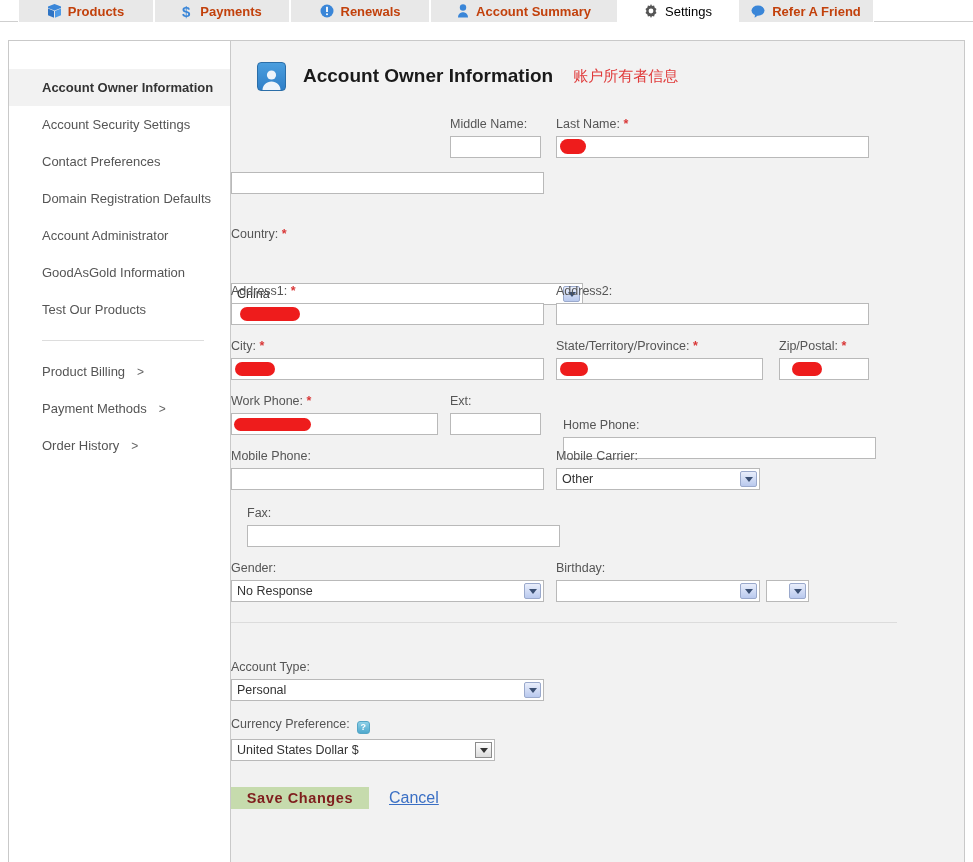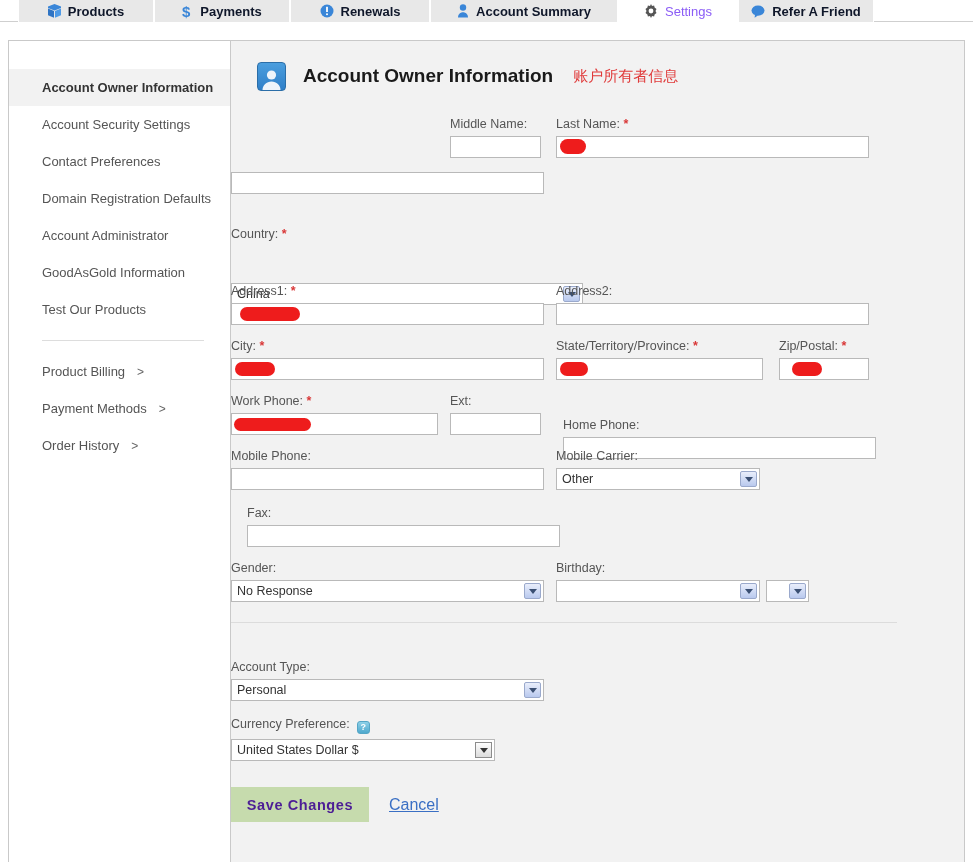--- a/index.html
+++ b/index.html
@@ -29,33 +29,33 @@
     display: flex;
     align-items: center;
     justify-content: center;
     gap: 7px;
     padding: 0 14px;
     background: #e8e8e8;
     border-left: 1px solid #ffffff;
     border-right: 1px solid #ffffff;
     font-size: 13px;
     font-weight: bold;
-    color: #0f172a;
+    color: #c2410c;
     white-space: nowrap;
     cursor: pointer;
   }
   .tab.w-products   { width: 136px; }
   .tab.w-payments   { width: 136px; }
   .tab.w-renewals   { width: 140px; }
   .tab.w-summary    { width: 188px; }
   .tab.w-settings   { width: 120px; }
   .tab.w-refer      { width: 136px; }
   .tab.active {
     background: #ffffff;
-    color: #8b5cf6;
+    color: #000000;
     font-weight: normal;
     border-left: 1px solid #ffffff;
     border-right: 1px solid #ffffff;
   }
   .tab-ico { display: flex; align-items: center; }
   .tab-ico svg { display: block; }
 
   
   .page {
     margin: 18px 8px 0 8px;
@@ -220,24 +220,24 @@
     color: #ffffff;
     font-size: 9px;
     font-weight: bold;
     line-height: 11px;
     text-align: center;
     vertical-align: -2px;
     margin-left: 7px;
   }
 
   .btn-save {
-    width: 138px; height: 35px;
+    width: 138px; height: 22px;
     background: #c6dbad;
     border: none;
-    color: #4c1d95;
+    color: #7f1d1d;
     font-family: "Liberation Sans", sans-serif;
     font-size: 14.5px;
     font-weight: bold;
     letter-spacing: 0.6px;
     cursor: default;
   }
   .lnk-cancel {
     font-size: 16px;
     color: #3a6fc4;
     text-decoration: underline;

